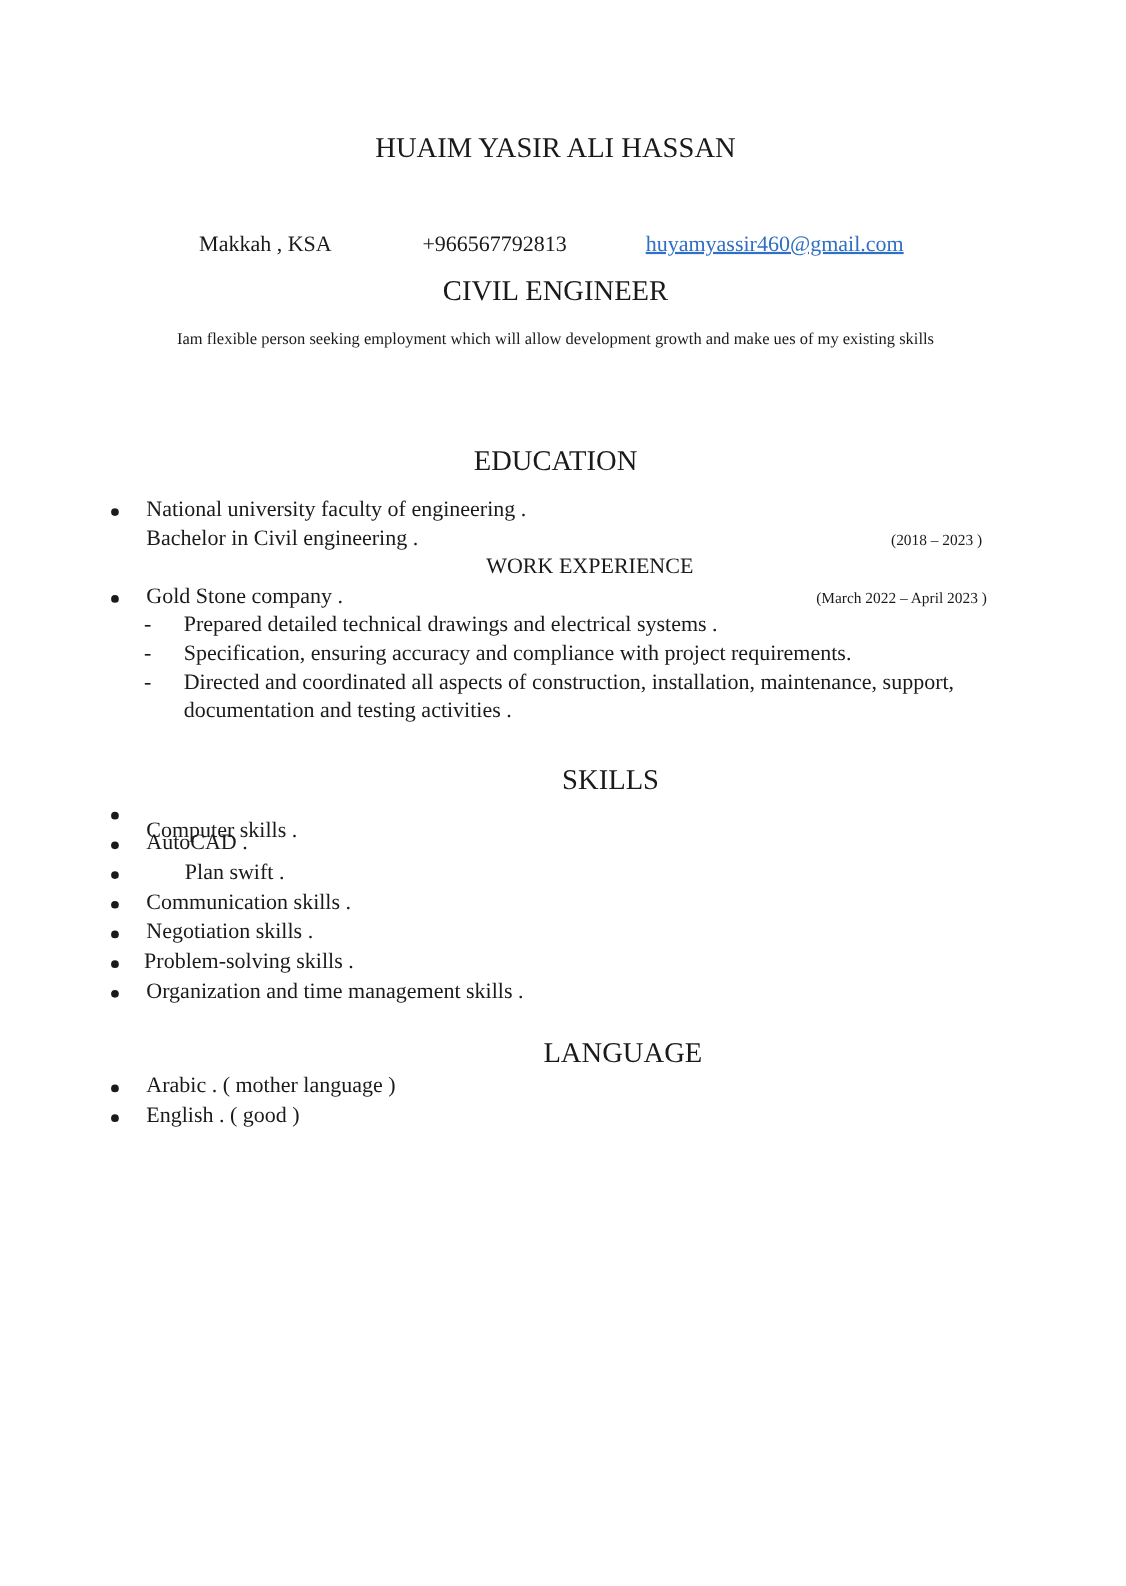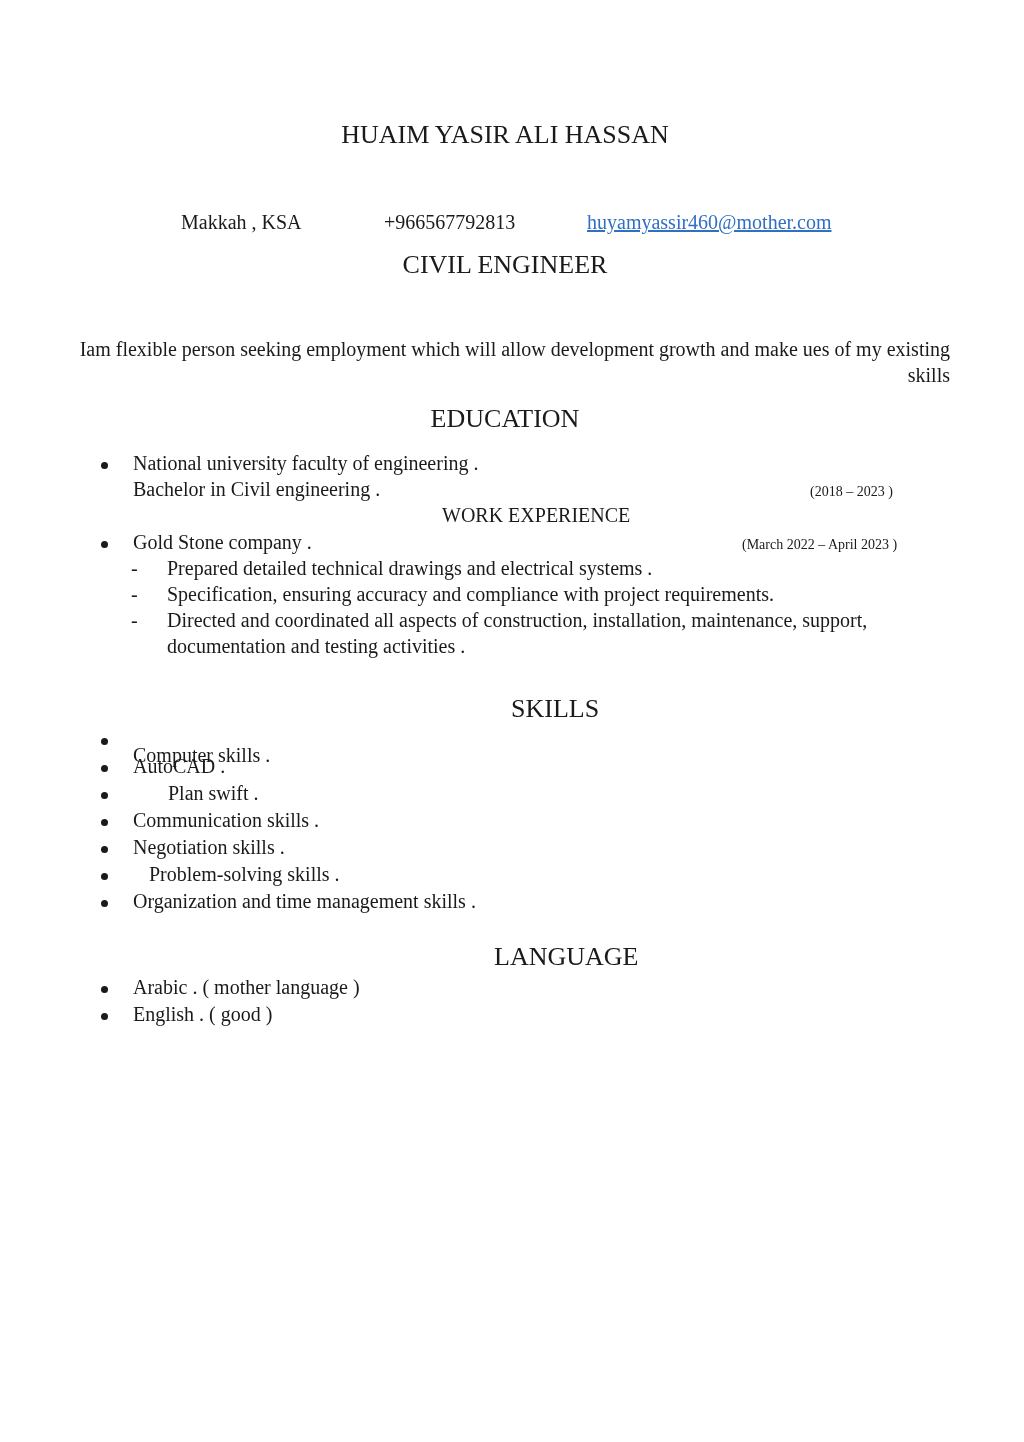--- a/index.html
+++ b/index.html
@@ -5,33 +5,33 @@
     html, body { margin: 0; padding: 0; background: #ffffff; }
     body {
       width: 1024px; height: 1442px; position: relative; overflow: hidden;
       font-family: "Liberation Serif", serif; color: #1a1a1a;
     }
     .abs { position: absolute; white-space: nowrap; }
     .name { top: 120px; font-size: 26px; left: 0; width: 1010px; }
     .contact { top: 167px; font-size: 20px; margin-top: 44px; }
     .email { color: #2f6fc4; text-decoration: underline; }
     .h-title { font-size: 26px; }
-    .summary { top: 296px; left: 60px; width: 890px; text-align: right; font-size: 20px; line-height: 26px; white-space: normal; margin-top: 40px; }
+    .summary { top: 296px; left: 60px; width: 890px; text-align: center; font-size: 15px; line-height: 26px; white-space: normal; }
     .body-text { font-size: 20px; }
     .small-date { font-size: 14px; }
     .bullet { position: absolute; width: 7px; height: 7px; border-radius: 50%; background: #1a1a1a; }
     .dash { font-size: 20px; }
   </style>
 </head>
 <body>
 
 <div class="abs name" style="text-align:center;">HUAIM YASIR ALI HASSAN</div>
 <div class="abs contact" style="left:181px;">Makkah , KSA</div>
 <div class="abs contact" style="left:384px;">+966567792813</div>
-<a class="abs contact email" style="left:587px;">huyamyassir460@mother.com</a>
+<a class="abs contact email" style="left:587px;">huyamyassir460@gmail.com</a>
 
 <div class="abs h-title" style="top:250px; left:0; width:1010px; text-align:center;">CIVIL ENGINEER</div>
 <div class="abs summary">Iam flexible person seeking employment which will allow development growth and make ues of my existing skills</div>
 
 <div class="abs h-title" style="top:404px; left:0; width:1010px; text-align:center;">EDUCATION</div>
 <span class="bullet" style="left:101px; top:462px;"></span>
 <div class="abs body-text" style="top:452px; left:133px;">National university faculty of engineering .</div>
 <div class="abs body-text" style="top:478px; left:133px;">Bachelor in  Civil engineering .</div>
 <div class="abs small-date" style="top:484px; left:810px;">(2018 – 2023 )</div>
 
@@ -53,21 +53,21 @@
 <div class="abs body-text" style="top:728px; left:133px;margin-top:16px;">Computer skills .</div>
 <span class="bullet" style="left:101px; top:765px;"></span>
 <div class="abs body-text" style="top:755px; left:133px;">AutoCAD .</div>
 <span class="bullet" style="left:101px; top:792px;"></span>
 <div class="abs body-text" style="top:782px; left:133px;margin-left:35px;">Plan swift .</div>
 <span class="bullet" style="left:101px; top:819px;"></span>
 <div class="abs body-text" style="top:809px; left:133px;">Communication skills .</div>
 <span class="bullet" style="left:101px; top:846px;"></span>
 <div class="abs body-text" style="top:836px; left:133px;">Negotiation skills .</div>
 <span class="bullet" style="left:101px; top:873px;"></span>
-<div class="abs body-text" style="top:863px; left:149px;">Problem-solving skills .</div>
+<div class="abs body-text" style="top:863px; left:131px;">Problem-solving skills .</div>
 <span class="bullet" style="left:101px; top:900px;"></span>
 <div class="abs body-text" style="top:890px; left:133px;">Organization and time management skills .</div>
 
 <div class="abs h-title" style="top:942px; left:494px;">LANGUAGE</div>
 <span class="bullet" style="left:101px; top:986px;"></span>
 <div class="abs body-text" style="top:976px; left:133px;">Arabic . ( mother language )</div>
 <span class="bullet" style="left:101px; top:1013px;"></span>
 <div class="abs body-text" style="top:1003px; left:133px;">English . ( good )</div>
 
 </body></html>

